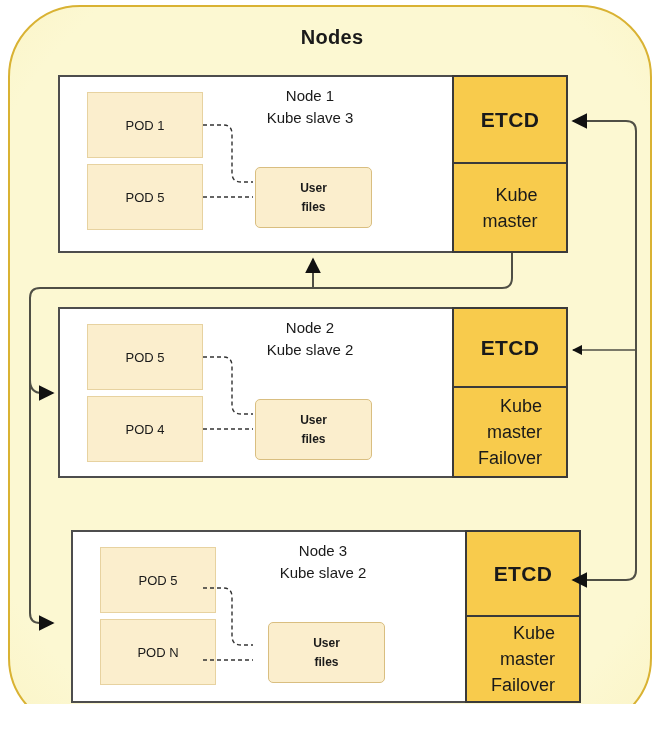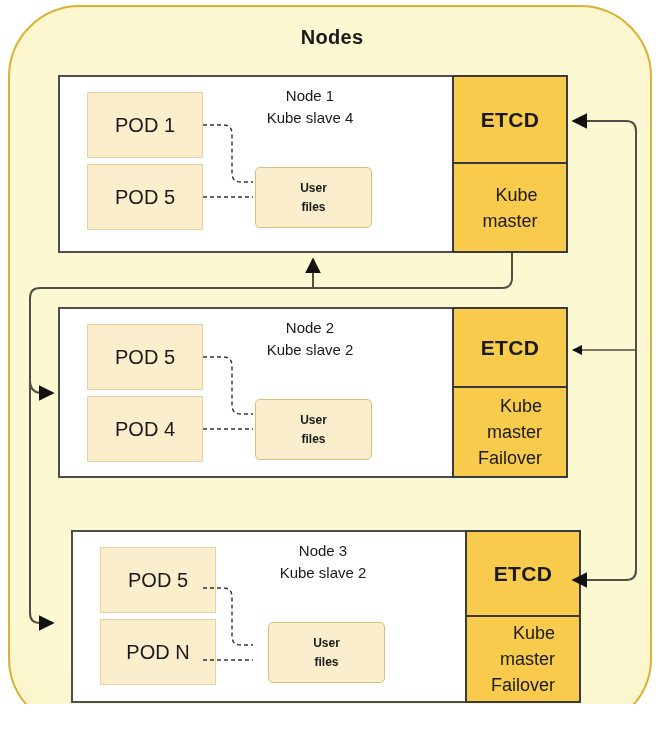--- a/index.html
+++ b/index.html
@@ -40,21 +40,21 @@
     background:#fff;border:2px solid var(--node-border);box-sizing:border-box;
   }
   .node-title{
     position:absolute;left:157px;top:10px;width:190px;text-align:center;
     font-size:15px;line-height:22px;
   }
   .pod{
     position:absolute;left:29px;width:116px;height:66px;
     background:var(--pod-fill);border:1px solid var(--pod-border);box-sizing:border-box;
     display:flex;align-items:center;justify-content:center;
-    font-size:20px;
+    font-size:13px;
   }
   .pod.p1{top:17px;}
   .pod.p2{top:89px;}
   .userfiles{
     position:absolute;left:197px;top:92px;width:117px;height:61px;
     background:var(--pod-fill);border:1px solid var(--userfiles-border);
     border-radius:5px;box-sizing:border-box;
     display:flex;align-items:center;justify-content:center;text-align:center;
     font-size:12px;font-weight:bold;line-height:19px;white-space:pre-line;
   }
@@ -88,21 +88,21 @@
 </head>
 <body>
 
 <div class="canvas">
 
   <div class="outer"></div>
   <div class="diagram-title">Nodes</div>
 
   <div class="node n1">
     <div class="nodebox"></div>
-    <div class="node-title"><span>Node 1</span><br><span>Kube slave 4</span></div>
+    <div class="node-title"><span>Node 1</span><br><span>Kube slave 3</span></div>
     <div class="pod p1">
         <span>POD 1</span>
       </div>
     <div class="pod p2">
         <span>POD 5</span>
       </div>
     <div class="userfiles">User
 files</div>
     <div class="etcd-col">
       <div class="etcd-top">ETCD</div>

